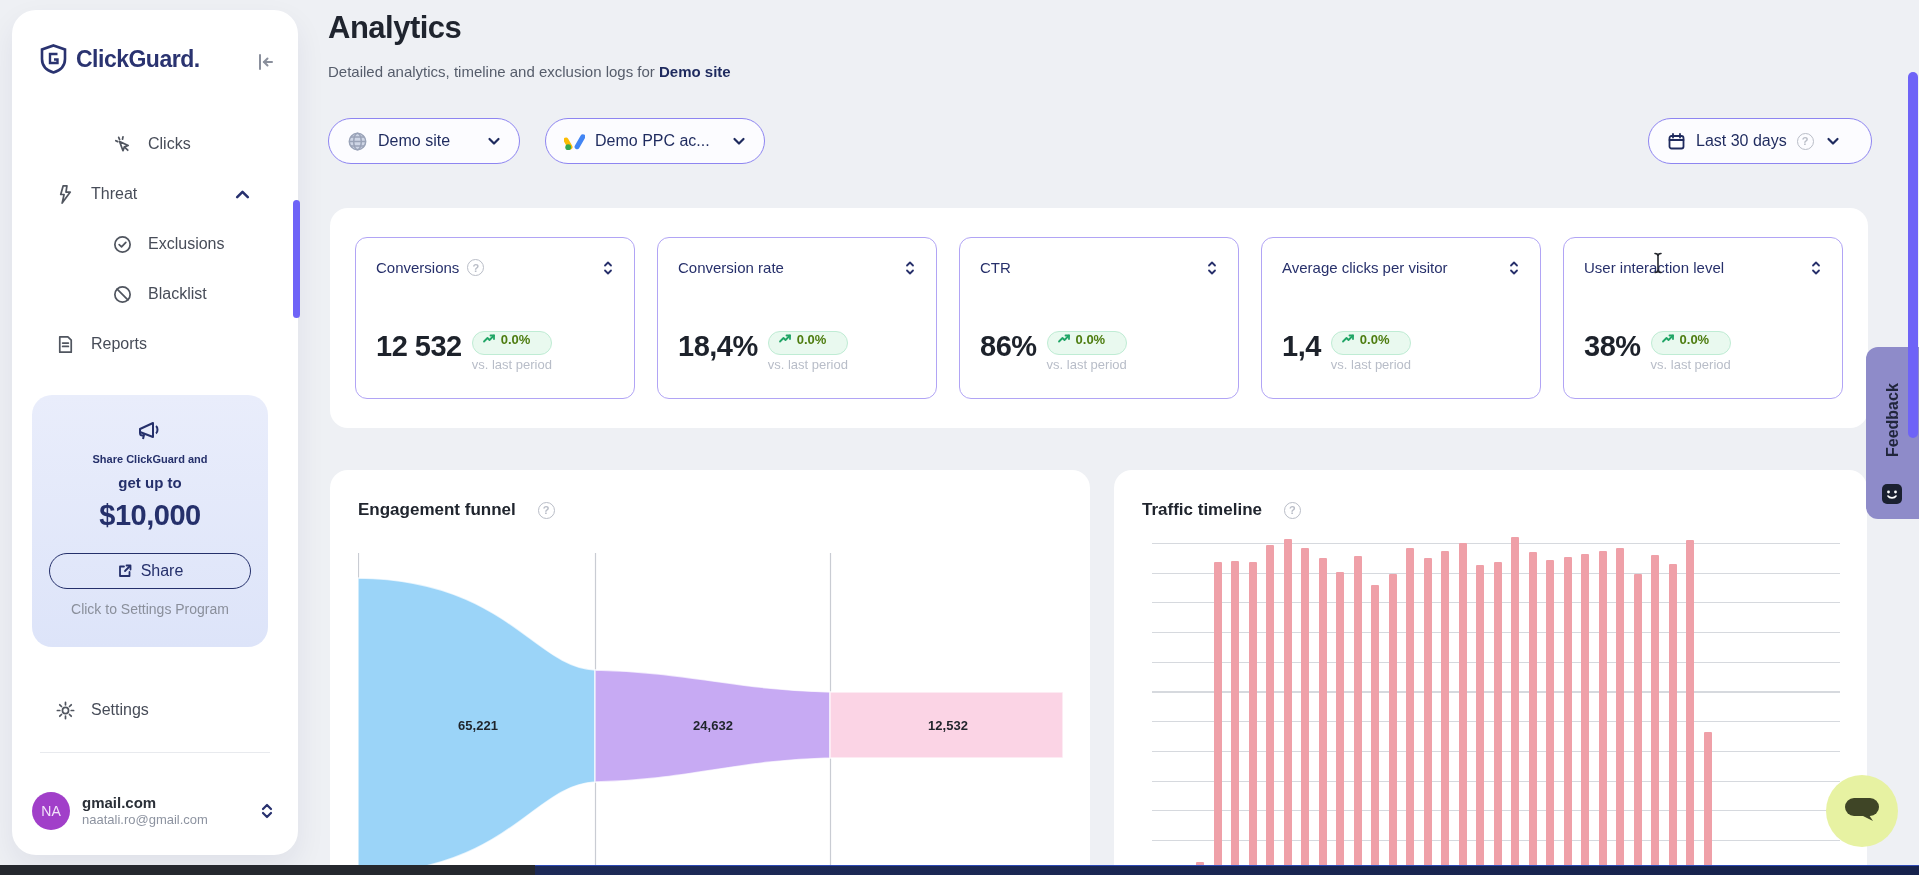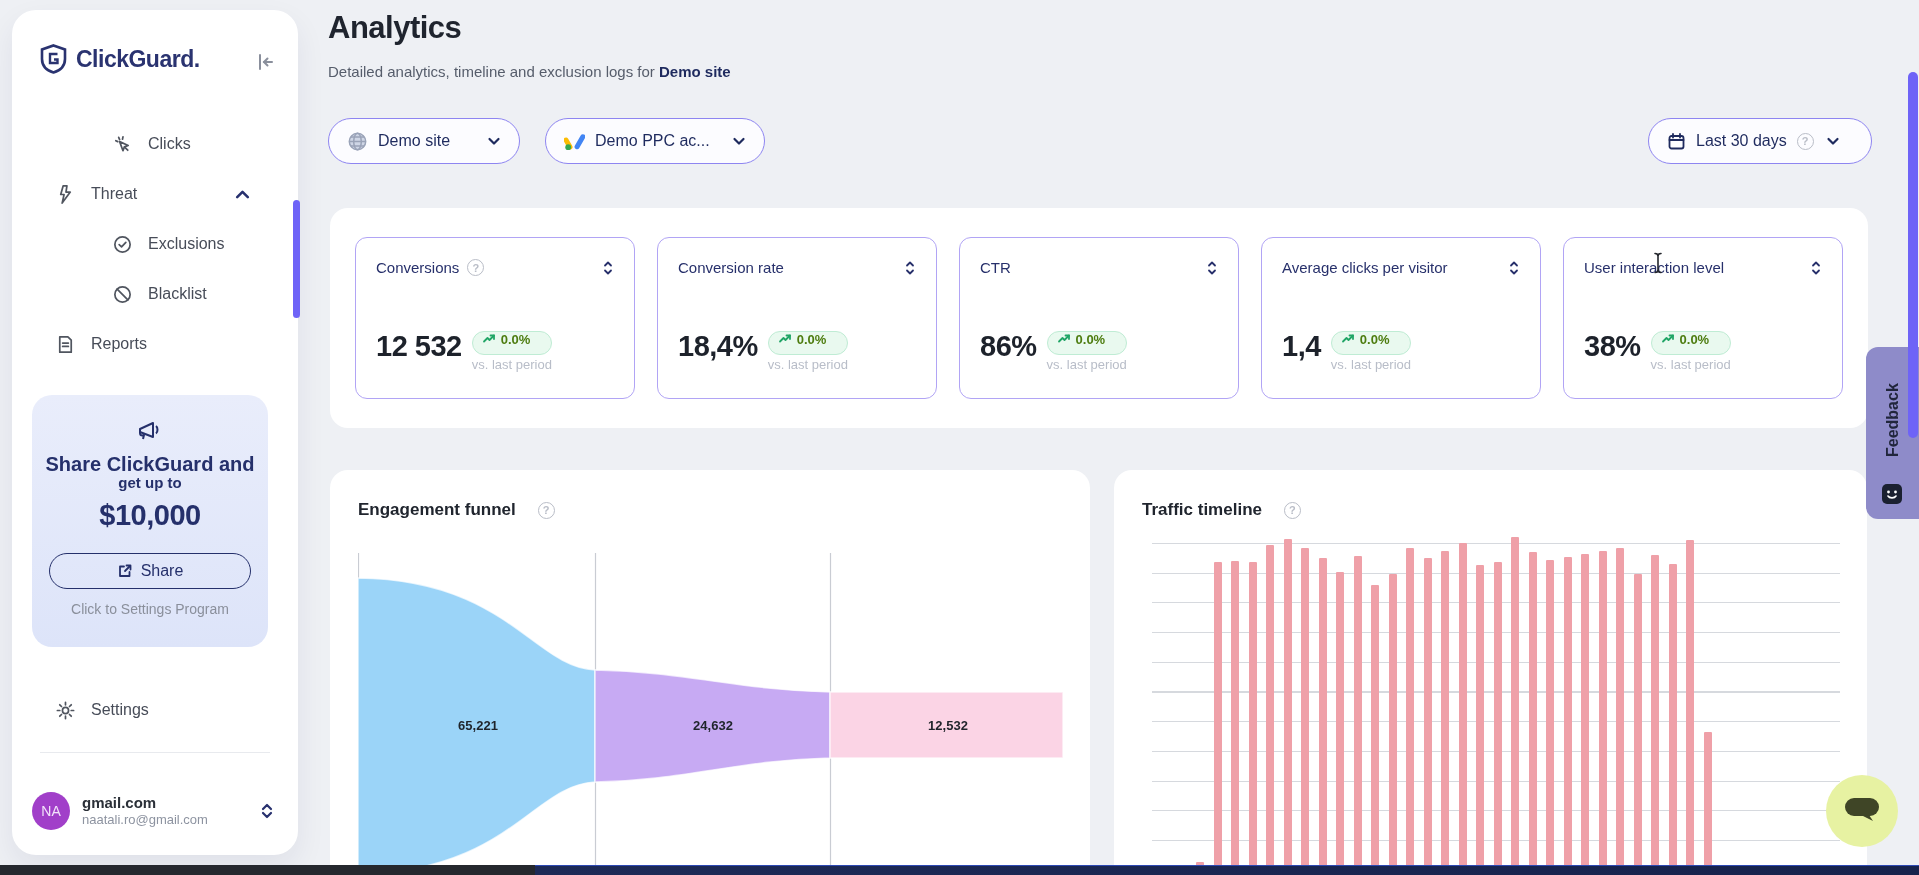--- a/index.html
+++ b/index.html
@@ -16,21 +16,21 @@
               font-size:16px; font-weight:500; color:#474c58; cursor:pointer; }
   .nav-item.lvl1 { padding-left:43px; }
   .nav-item.lvl2 { padding-left:100px; }
   .nav-icon { width:21px; height:21px; color:#50555f; flex:0 0 auto; display:flex; }
   .nav-chevron { position:absolute; left:222px; width:17px; height:17px; color:#27306e; }
   .side-scroll { position:absolute; left:281px; top:190px; width:7px; height:118px; border-radius:4px; background:#6e63f7; }
 
   .promo { position:absolute; left:20px; top:385px; width:236px; height:252px; border-radius:20px;
            background:linear-gradient(180deg,#e9edfb 0%,#dde4f9 100%); text-align:center; color:#25306b; }
   .promo-icon { position:absolute; left:0; right:0; top:22px; display:flex; justify-content:center; color:#25306b; }
-  .promo-line1 { position:absolute; left:0; right:0; top:58px; font-size:20px; font-weight:600; }
+  .promo-line1 { position:absolute; left:0; right:0; top:58px; font-size:11px; font-weight:600; }
   .promo-line2 { position:absolute; left:0; right:0; top:79px; font-size:15px; font-weight:600; }
   .promo-amount { position:absolute; left:0; right:0; top:104px; font-size:29px; font-weight:700; letter-spacing:-.5px; }
   .share-btn { position:absolute; left:17px; top:158px; width:202px; height:36px; border:1.5px solid #25306b;
                border-radius:18px; background:transparent; display:flex; align-items:center; justify-content:center;
                gap:8px; font-size:16px; font-weight:500; color:#25306b; cursor:pointer; }
   .promo-affiliate { position:absolute; left:0; right:0; top:206px; font-size:14px; color:#8a8f9b; cursor:pointer; }
 
   .settings-row { top:678px; }
   .side-divider { position:absolute; left:28px; top:742px; width:230px; height:1px; background:#e8eaee; }
   .user-row { position:absolute; left:20px; top:778px; width:246px; height:46px; display:flex; align-items:center; cursor:pointer; }

